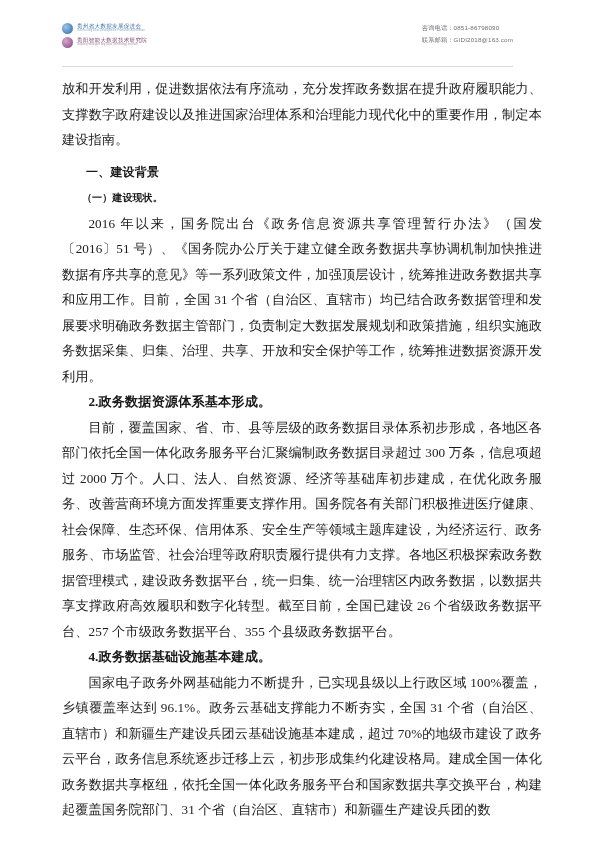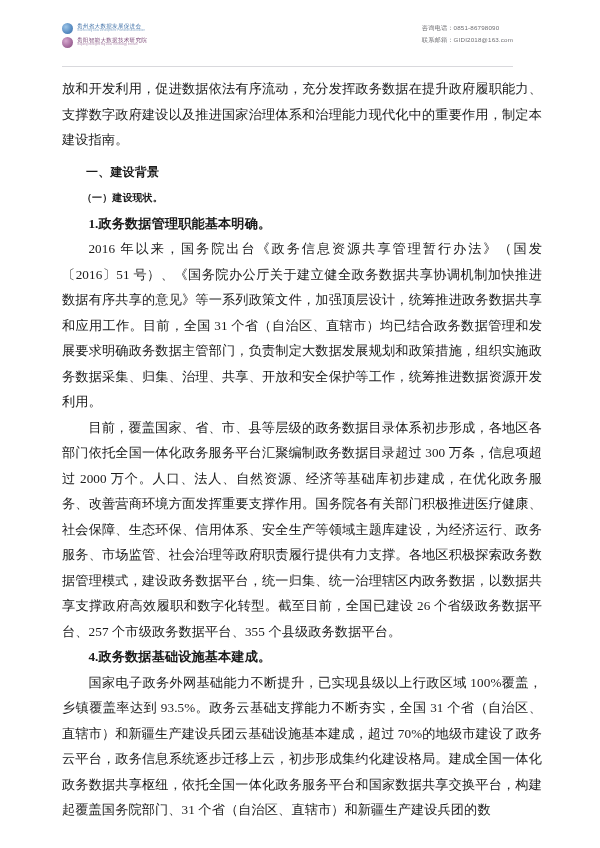--- a/index.html
+++ b/index.html
@@ -213,27 +213,27 @@
   <div class="doc-body">
 
     <p class="para no-indent">放和开发利用，促进数据依法有序流动，充分发挥政务数据在提升政府履职能力、支撑数字政府建设以及推进国家治理体系和治理能力现代化中的重要作用，制定本建设指南。</p>
 
     <div class="spacer-sm"></div>
 
     <h1 class="heading-1">一、建设背景</h1>
 
     <h2 class="heading-2">（一）建设现状。</h2>
 
-    <h3 class="heading-3">1.政务数据管理职能基本明确。</h3>
 
     <p class="para">2016 年以来，国务院出台《政务信息资源共享管理暂行办法》（国发〔2016〕51 号）、《国务院办公厅关于建立健全政务数据共享协调机制加快推进数据有序共享的意见》等一系列政策文件，加强顶层设计，统筹推进政务数据共享和应用工作。目前，全国 31 个省（自治区、直辖市）均已结合政务数据管理和发展要求明确政务数据主管部门，负责制定大数据发展规划和政策措施，组织实施政务数据采集、归集、治理、共享、开放和安全保护等工作，统筹推进数据资源开发利用。</p>
 
+    <h3 class="heading-3">2.政务数据资源体系基本形成。</h3>
 
     <p class="para">目前，覆盖国家、省、市、县等层级的政务数据目录体系初步形成，各地区各部门依托全国一体化政务服务平台汇聚编制政务数据目录超过 300 万条，信息项超过 2000 万个。人口、法人、自然资源、经济等基础库初步建成，在优化政务服务、改善营商环境方面发挥重要支撑作用。国务院各有关部门积极推进医疗健康、社会保障、生态环保、信用体系、安全生产等领域主题库建设，为经济运行、政务服务、市场监管、社会治理等政府职责履行提供有力支撑。各地区积极探索政务数据管理模式，建设政务数据平台，统一归集、统一治理辖区内政务数据，以数据共享支撑政府高效履职和数字化转型。截至目前，全国已建设 26 个省级政务数据平台、257 个市级政务数据平台、355 个县级政务数据平台。</p>
 
     <h3 class="heading-3">4.政务数据基础设施基本建成。</h3>
 
-    <p class="para">国家电子政务外网基础能力不断提升，已实现县级以上行政区域 100%覆盖，乡镇覆盖率达到 93.5%。政务云基础支撑能力不断夯实，全国 31 个省（自治区、直辖市）和新疆生产建设兵团云基础设施基本建成，超过 70%的地级市建设了政务云平台，政务信息系统逐步迁移上云，初步形成集约化建设格局。建成全国一体化政务数据共享枢纽，依托全国一体化政务服务平台和国家数据共享交换平台，构建起覆盖国务院部门、31 个省（自治区、直辖市）和新疆生产建设兵团的数</p>
+    <p class="para">国家电子政务外网基础能力不断提升，已实现县级以上行政区域 100%覆盖，乡镇覆盖率达到 96.1%。政务云基础支撑能力不断夯实，全国 31 个省（自治区、直辖市）和新疆生产建设兵团云基础设施基本建成，超过 70%的地级市建设了政务云平台，政务信息系统逐步迁移上云，初步形成集约化建设格局。建成全国一体化政务数据共享枢纽，依托全国一体化政务服务平台和国家数据共享交换平台，构建起覆盖国务院部门、31 个省（自治区、直辖市）和新疆生产建设兵团的数</p>
 
   </div>
 
 
 </div>
 
 </body></html>

